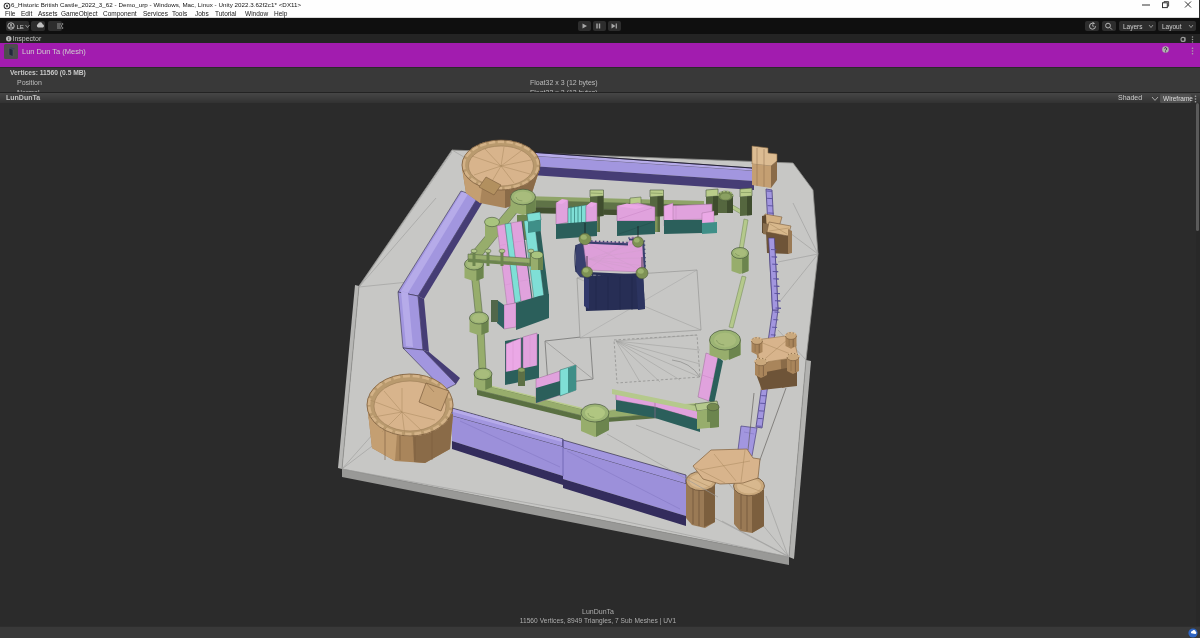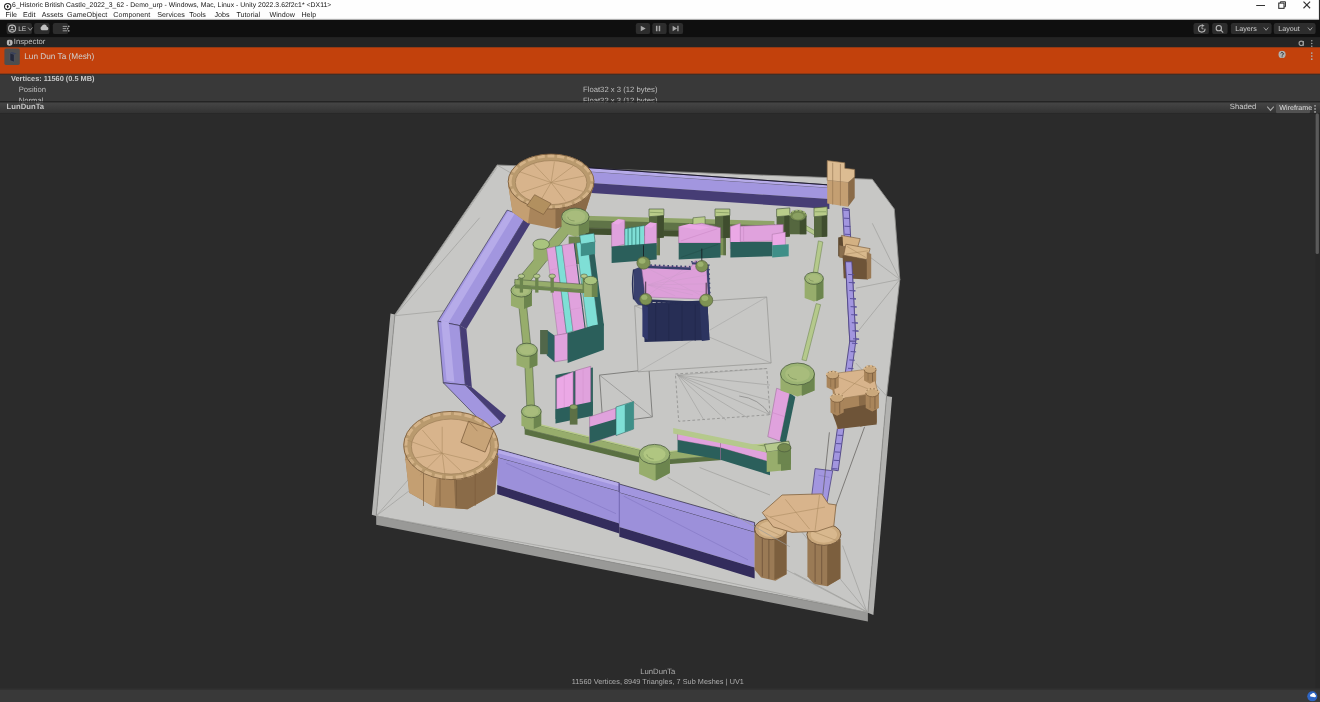--- a/index.html
+++ b/index.html
@@ -14,21 +14,21 @@
   
   #menubar{position:absolute;left:0;top:10px;width:1199px;height:7px;background:#fefefe;color:#1a1a1a;
            font-size:6.5px;line-height:8px;border-bottom:1px solid #d8d8d8;}
   #menubar span{position:absolute;top:-0.5px;}
   
   #toolbar{position:absolute;left:0;top:18px;width:1200px;height:16px;background:#0f0f0f;}
   .tbtn{position:absolute;top:3px;height:10px;background:#2d2d2d;border-radius:2px;}
   
   #tabrow{position:absolute;left:0;top:34px;width:1200px;height:9px;background:#242424;color:#c3c3c3;font-size:7px;}
   
-  #insp{position:absolute;left:0;top:43px;width:1200px;height:24px;background:#c2410c;border-bottom:1px solid #2a2a2a;}
+  #insp{position:absolute;left:0;top:43px;width:1200px;height:24px;background:#a21caf;border-bottom:1px solid #2a2a2a;}
   #rows{position:absolute;left:0;top:68px;width:1200px;height:24px;background:#393939;color:#c6c6c6;font-size:7px;}
   
   #pvhead{position:absolute;left:0;top:92px;width:1200px;height:10px;
           background:linear-gradient(#464646,#323232);border-top:1px solid #232323;border-bottom:1px solid #202020;color:#cccccc;font-size:7px;}
   
   #preview{position:absolute;left:0;top:103px;width:1196px;height:523px;background:#2b2b2b;}
   #pvtext{position:absolute;left:0;top:505px;width:1196px;text-align:center;color:#adadad;font-size:7px;line-height:8.5px;}
   
   #sbar{position:absolute;right:0;top:103px;width:4px;height:523px;background:#282828;}
   #sthumb{position:absolute;right:1px;top:0px;width:3px;height:128px;background:#5a5a5a;border-radius:2px;}

